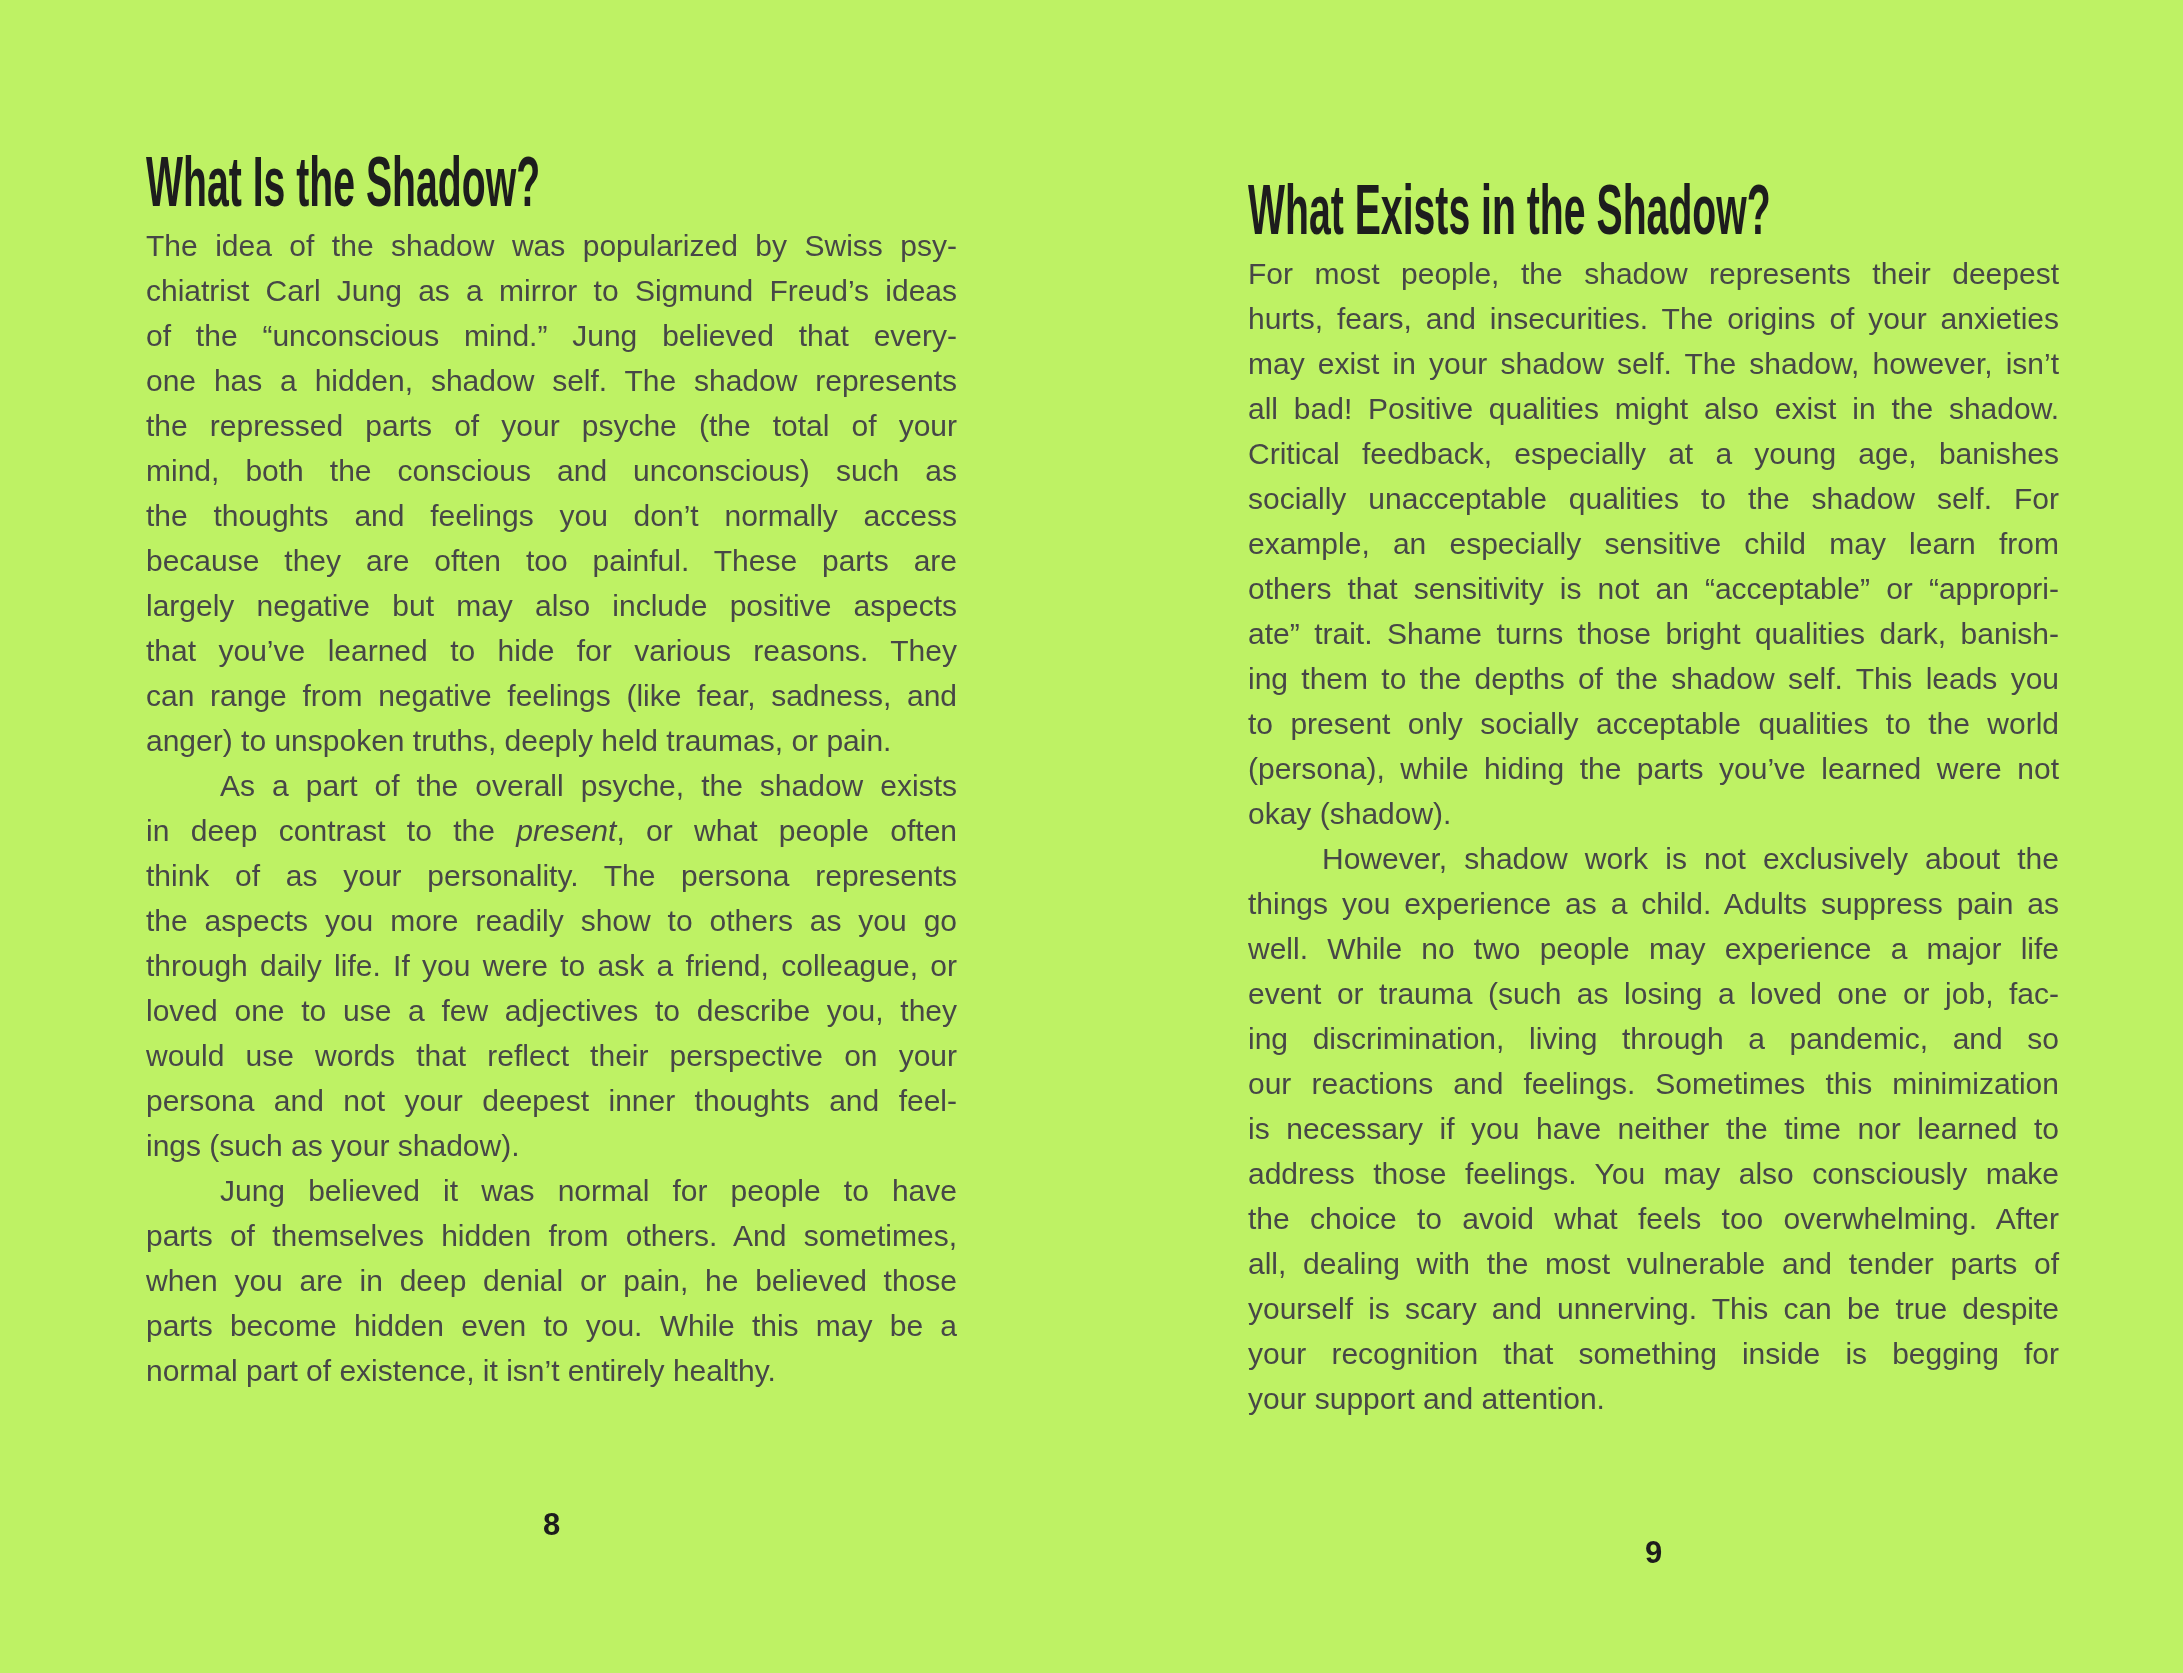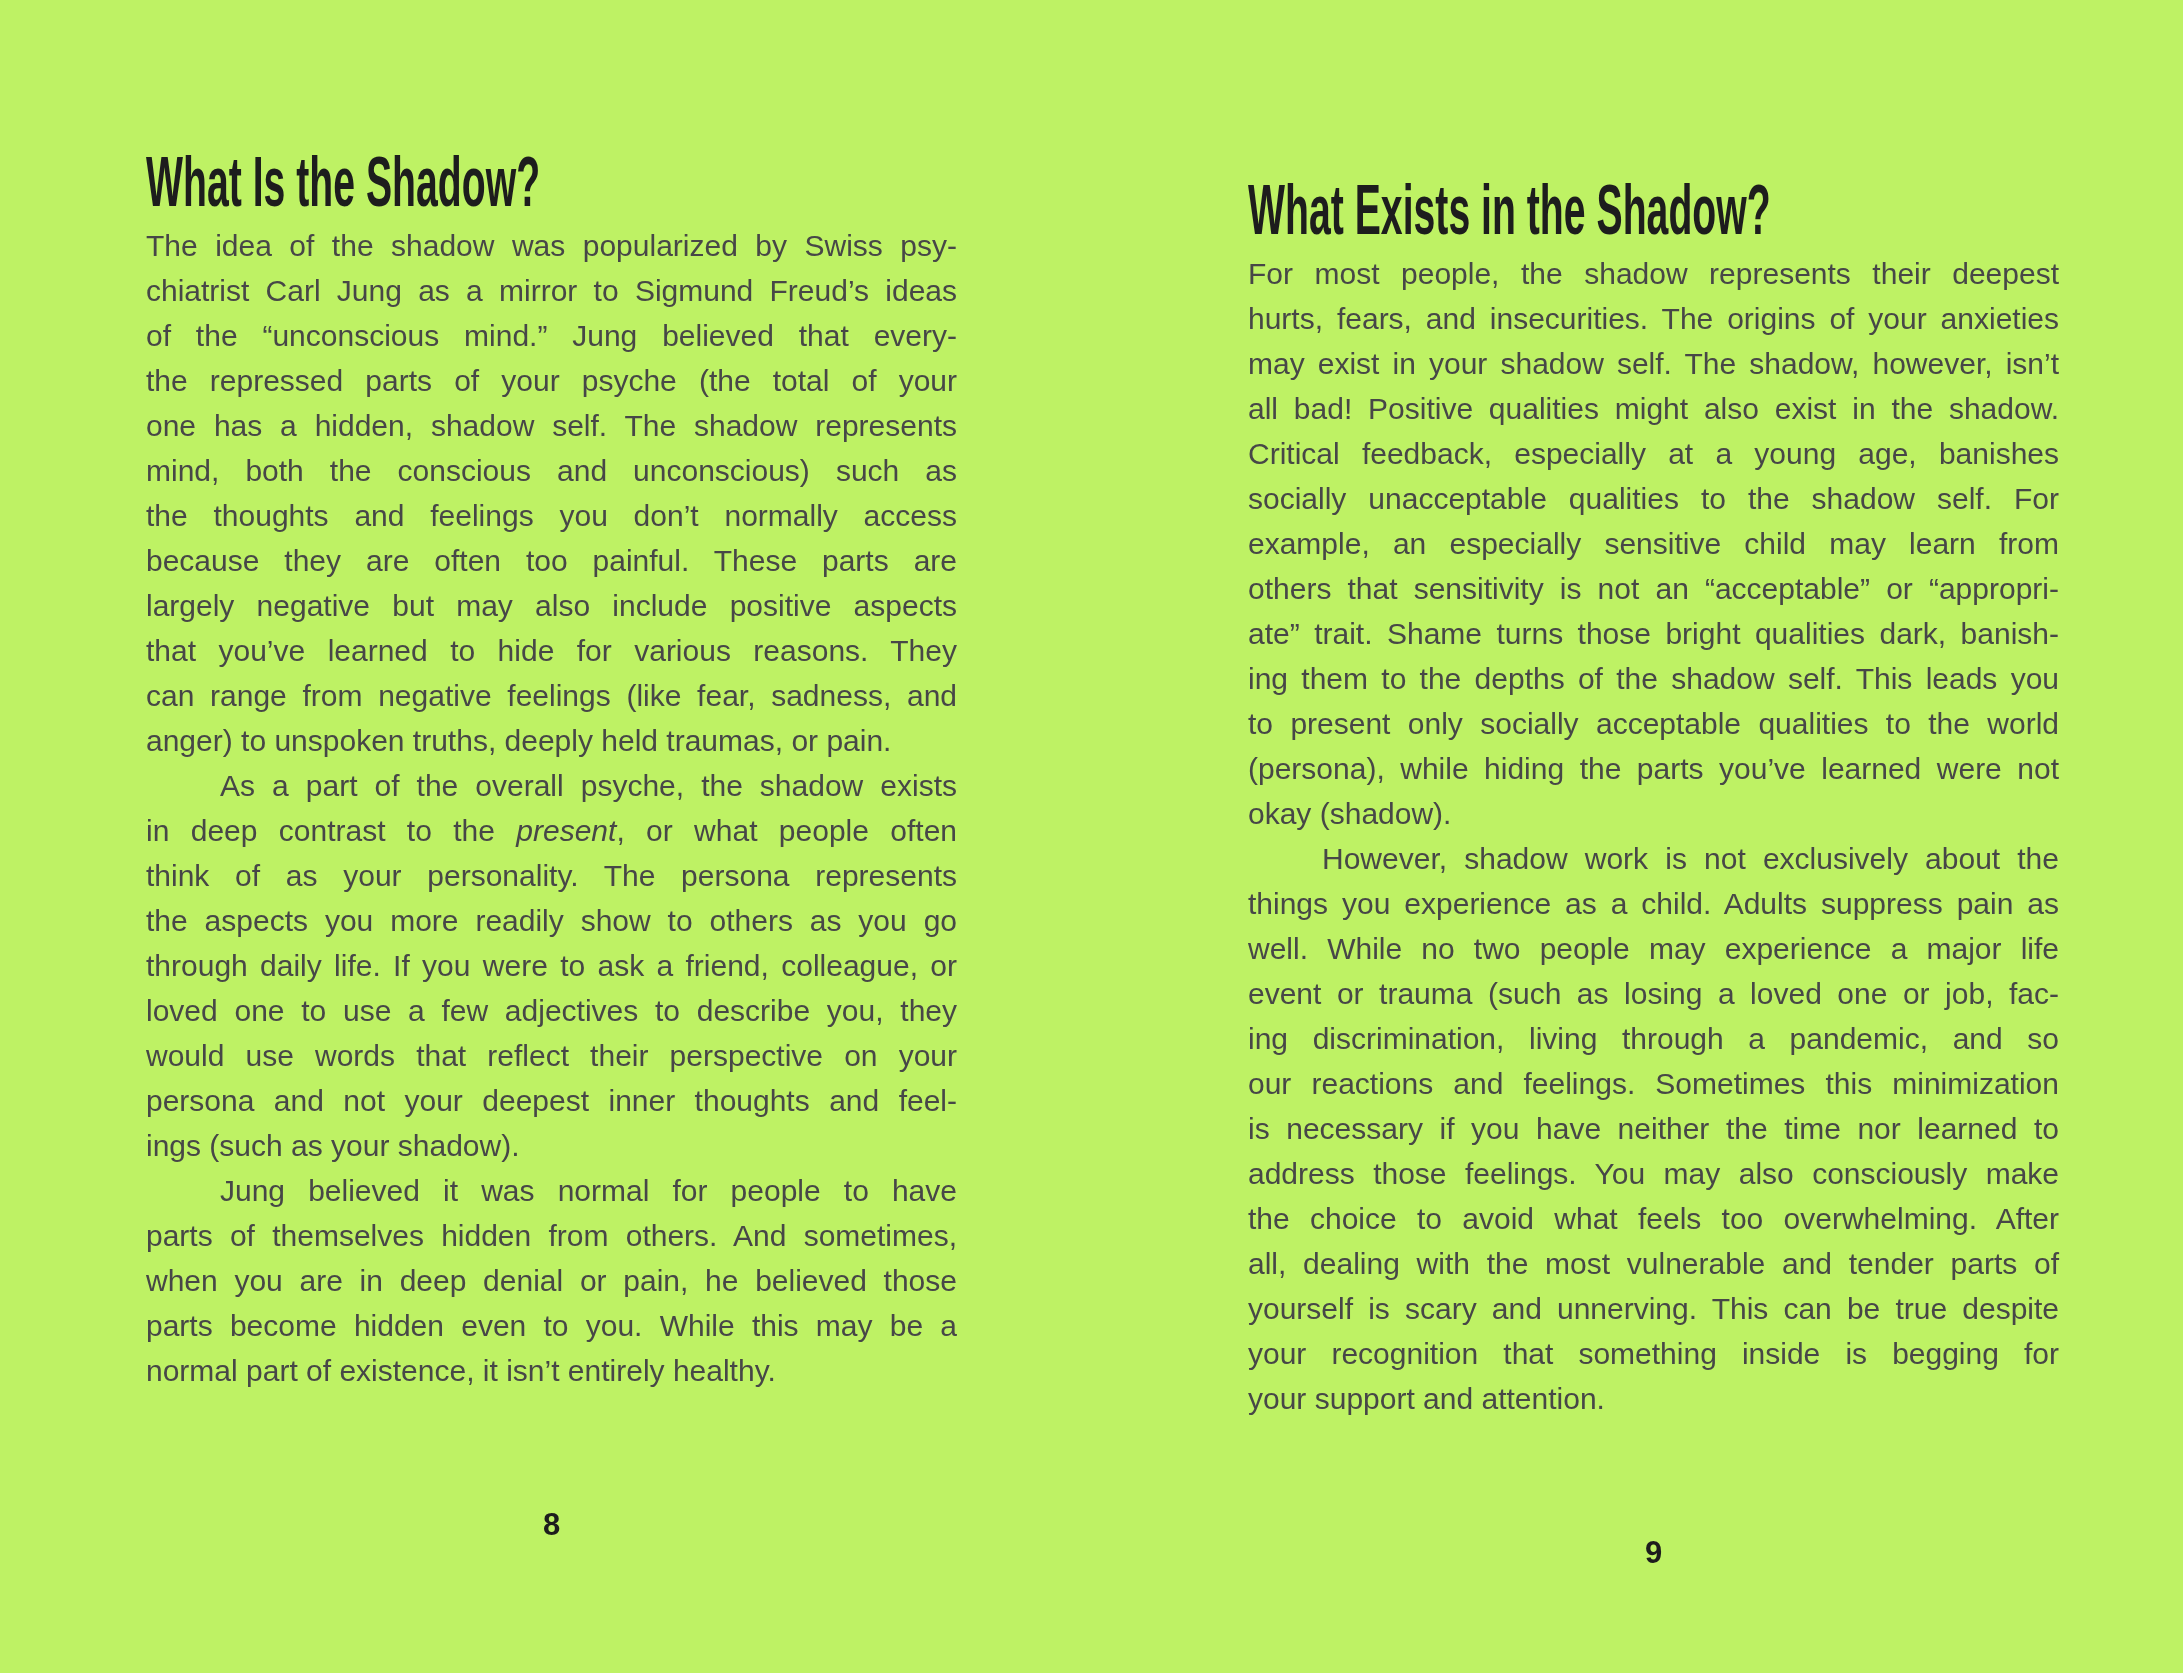--- a/index.html
+++ b/index.html
@@ -80,22 +80,22 @@
 
 <div class="spread">
 
   <section class="page left">
     <h1 class="heading">What Is the Shadow?</h1>
     <div class="page-body">
         <div class="paragraph">
           <div class="line">The idea of the shadow was popularized by Swiss psy-</div>
           <div class="line">chiatrist Carl Jung as a mirror to Sigmund Freud’s ideas</div>
           <div class="line">of the “unconscious mind.” Jung believed that every-</div>
+          <div class="line">one has a hidden, shadow self. The shadow represents</div>
           <div class="line">the repressed parts of your psyche (the total of your</div>
-          <div class="line">one has a hidden, shadow self. The shadow represents</div>
           <div class="line">mind, both the conscious and unconscious) such as</div>
           <div class="line">the thoughts and feelings you don’t normally access</div>
           <div class="line">because they are often too painful. These parts are</div>
           <div class="line">largely negative but may also include positive aspects</div>
           <div class="line">that you’ve learned to hide for various reasons. They</div>
           <div class="line">can range from negative feelings (like fear, sadness, and</div>
           <div class="line last">anger) to unspoken truths, deeply held traumas, or pain.</div>
         </div>
         <div class="paragraph">
           <div class="line indent">As a part of the overall psyche, the shadow exists</div>

